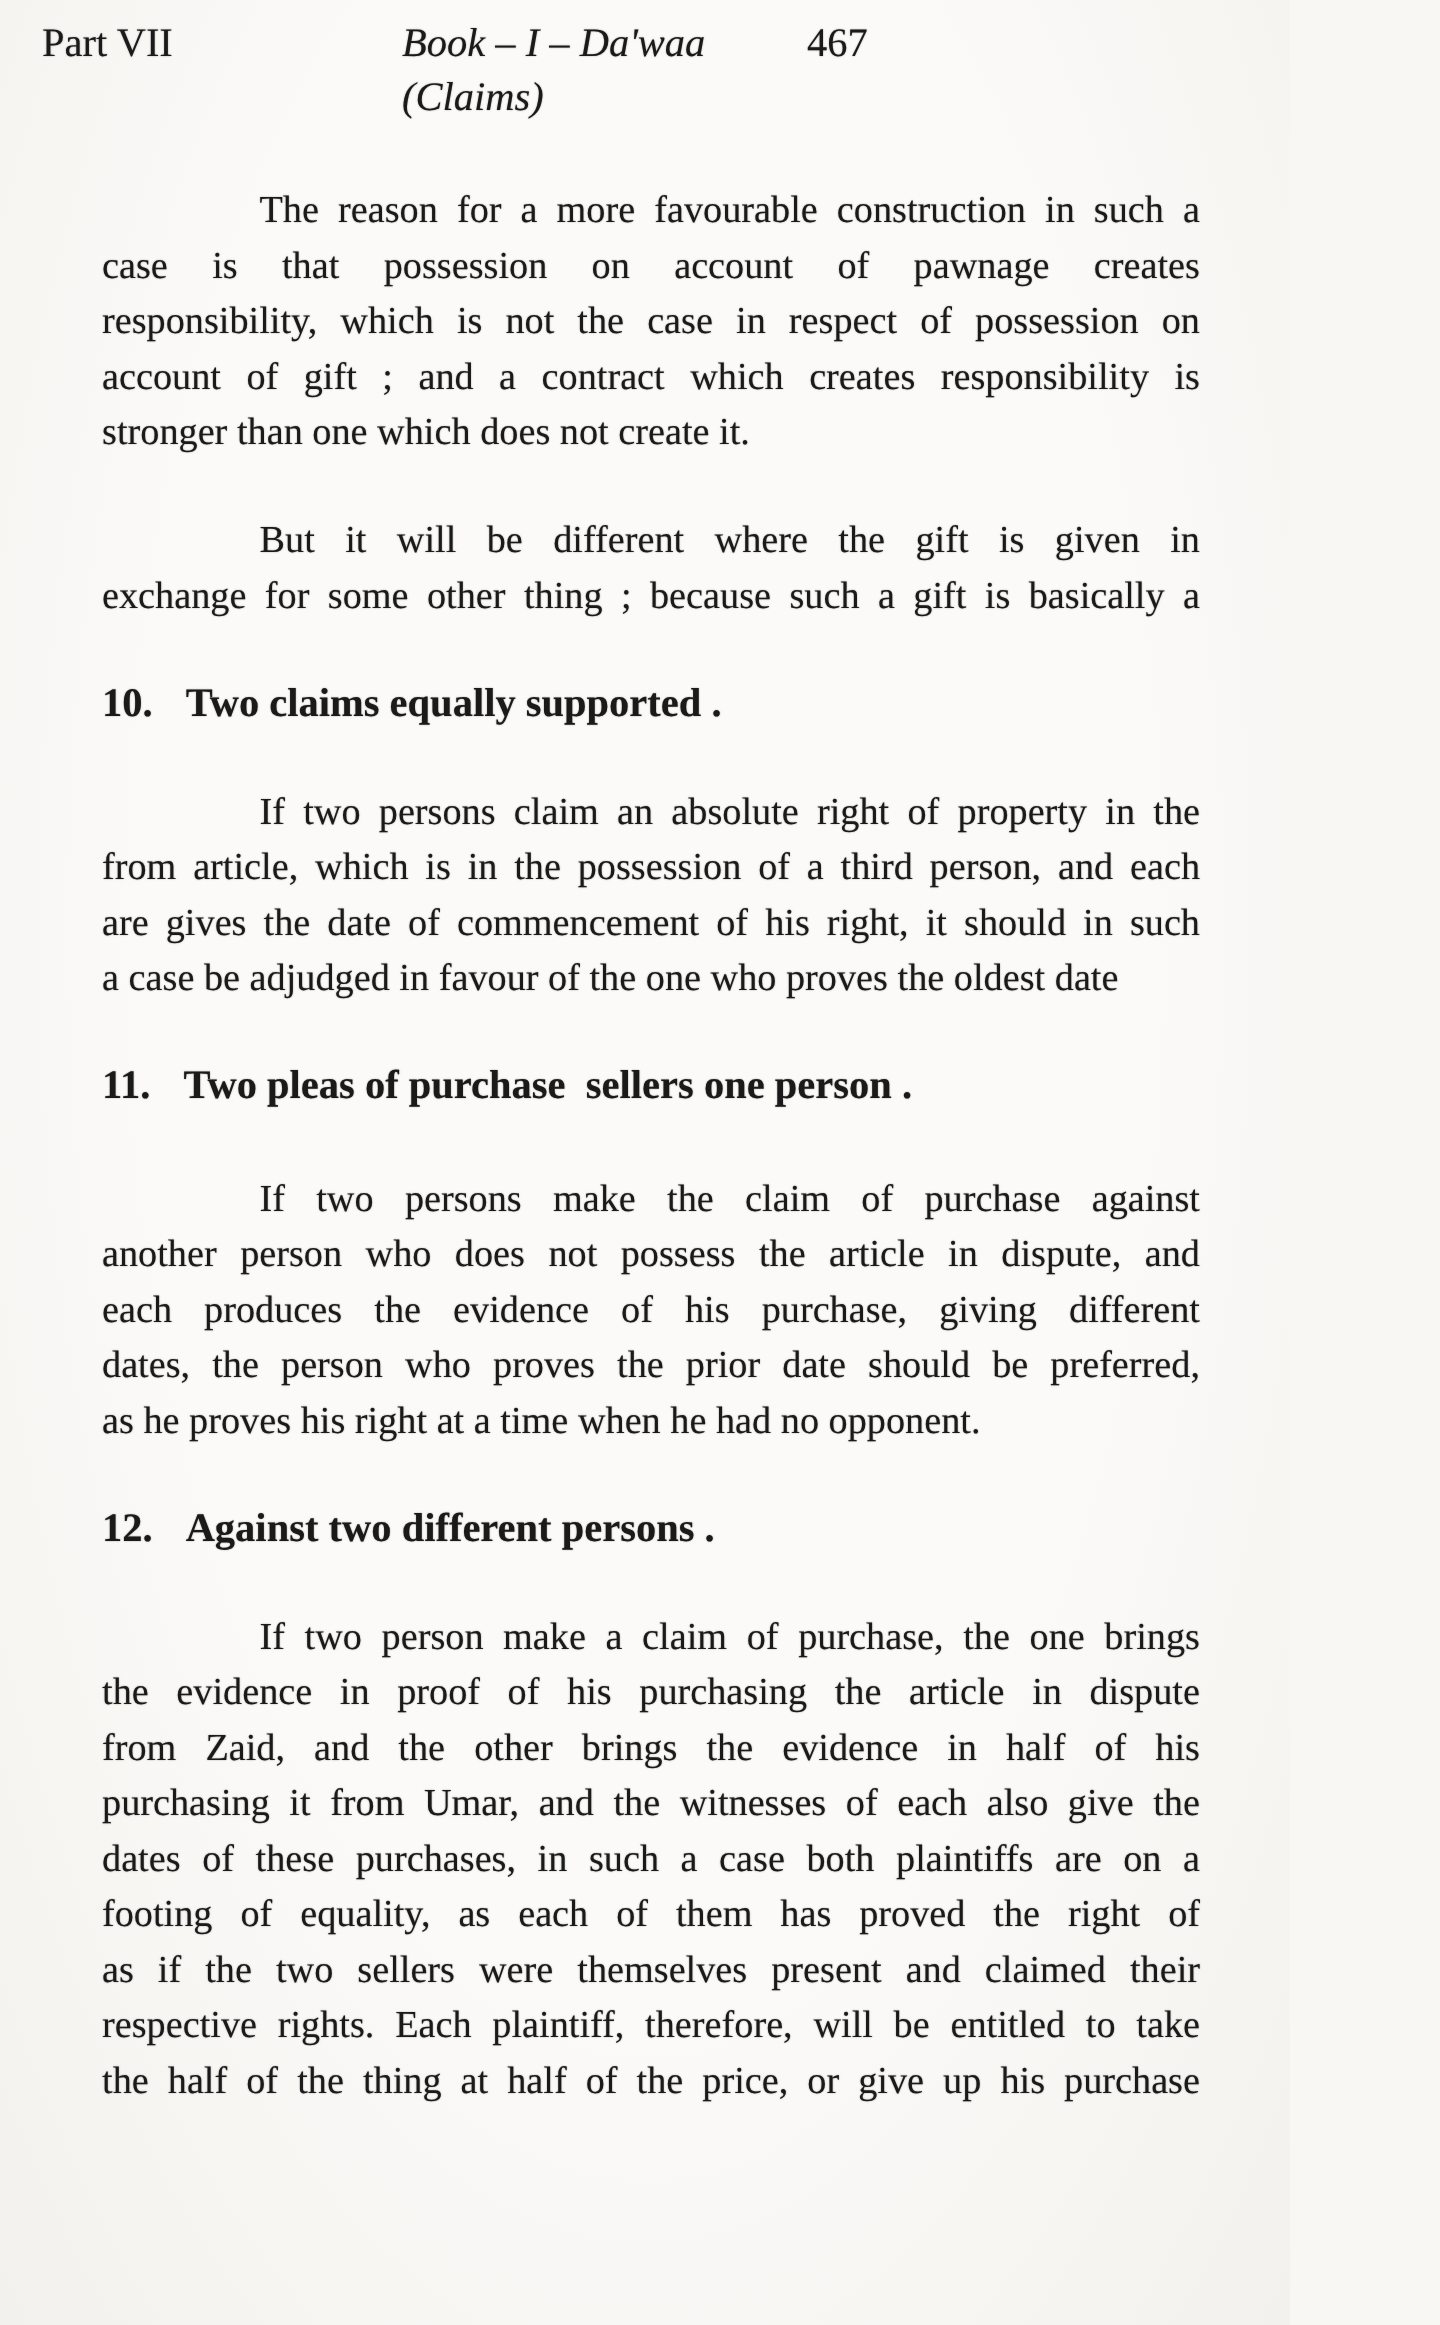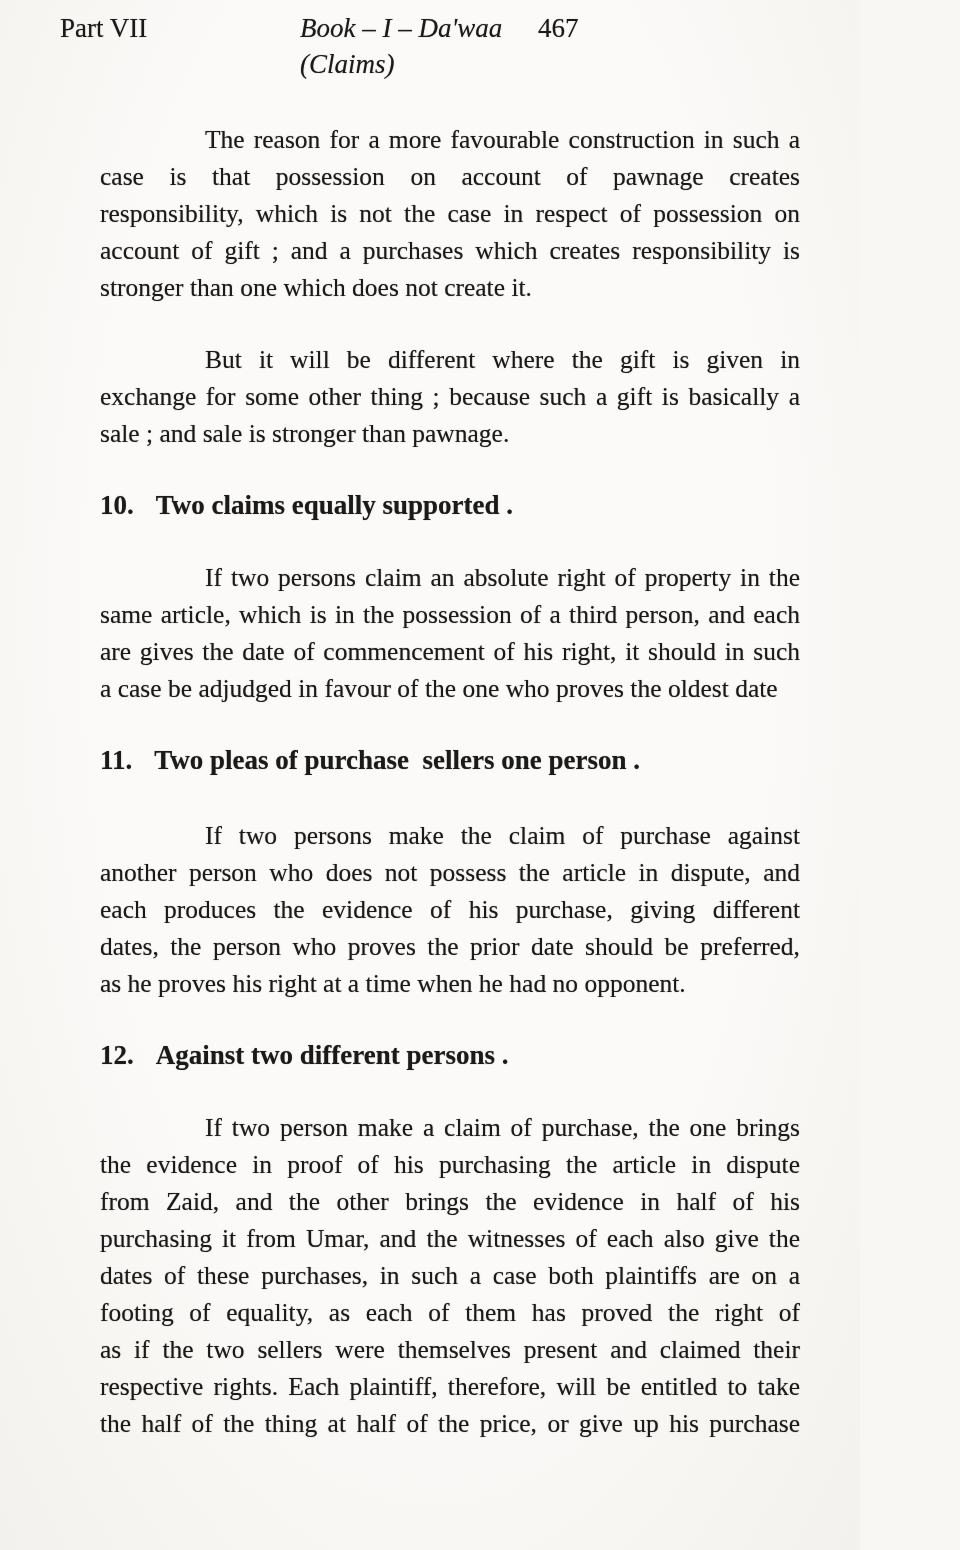--- a/index.html
+++ b/index.html
@@ -10,21 +10,21 @@
     width: 960px;
     height: 1550px;
     overflow: hidden;
     font-family: "Liberation Serif", "DejaVu Serif", serif;
     background: var(--bg, #f8f7f4);
   }
   .page {
     box-sizing: border-box;
     width: 860px;
     height: 1550px;
-    padding: 10px 60px 0 60px;
+    padding: 10px 60px 0 28px;
     background: radial-gradient(ellipse at 50% 40%, #fbfaf8 55%, #f2f1ed 100%);
     color: var(--ink, #1a1a1a);
     text-shadow: 0 0 1px rgba(40,40,40,0.55);
   }
   header.running-head {
     display: flex;
     align-items: baseline;
     font-size: 27px;
     line-height: 36px;
   }
@@ -65,32 +65,31 @@
   <header class="running-head">
     <span class="hl">Part VII</span>
     <span class="hc">Book – I – Da'waa (Claims)</span>
     <span class="hr">467</span>
   </header>
   <main class="body-text" id="content-root">
       <div class="para">
         <div class="line first">The reason for a more favourable construction in such a</div>
         <div class="line">case is that possession on account of pawnage creates</div>
         <div class="line">responsibility, which is not the case in respect of possession on</div>
-        <div class="line">account of gift ; and a purchases which creates responsibility is</div>
+        <div class="line">account of gift ; and a contract which creates responsibility is</div>
         <div class="line last">stronger than one which does not create it.</div>
       </div>
       <div class="para">
         <div class="line first">But it will be different where the gift is given in</div>
         <div class="line">exchange for some other thing ; because such a gift is basically a</div>
-        <div class="line last">sale ; and sale is stronger than pawnage.</div>
       </div>
       <h2 class="sec-head"><span class="h-num">10.</span><span class="h-title">Two claims equally supported .</span></h2>
       <div class="para">
         <div class="line first">If two persons claim an absolute right of property in the</div>
-        <div class="line">same article, which is in the possession of a third person, and each</div>
+        <div class="line">from article, which is in the possession of a third person, and each</div>
         <div class="line">are gives the date of commencement of his right, it should in such</div>
         <div class="line last">a case be adjudged in favour of the one who proves the oldest date</div>
       </div>
       <h2 class="sec-head"><span class="h-num">11.</span><span class="h-title">Two pleas of purchase  sellers one person .</span></h2>
       <div class="para">
         <div class="line first">If two persons make the claim of purchase against</div>
         <div class="line">another person who does not possess the article in dispute, and</div>
         <div class="line">each produces the evidence of his purchase, giving different</div>
         <div class="line">dates, the person who proves the prior date should be preferred,</div>
         <div class="line last">as he proves his right at a time when he had no opponent.</div>

